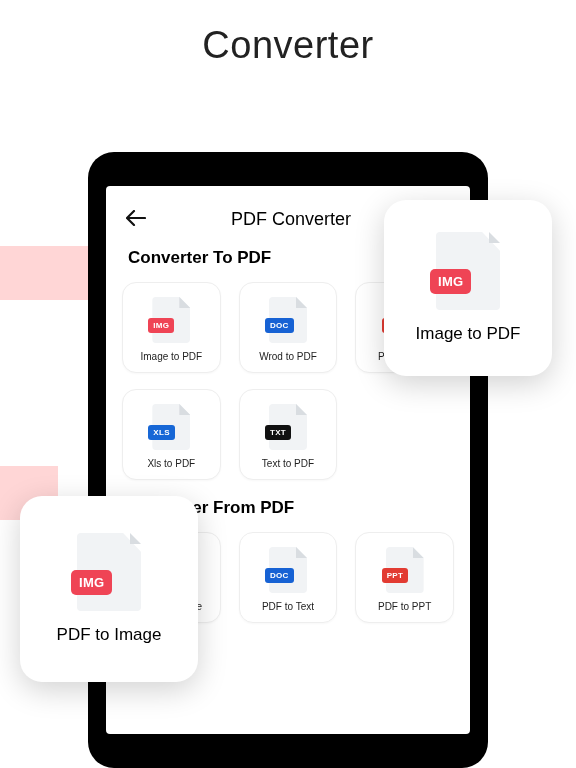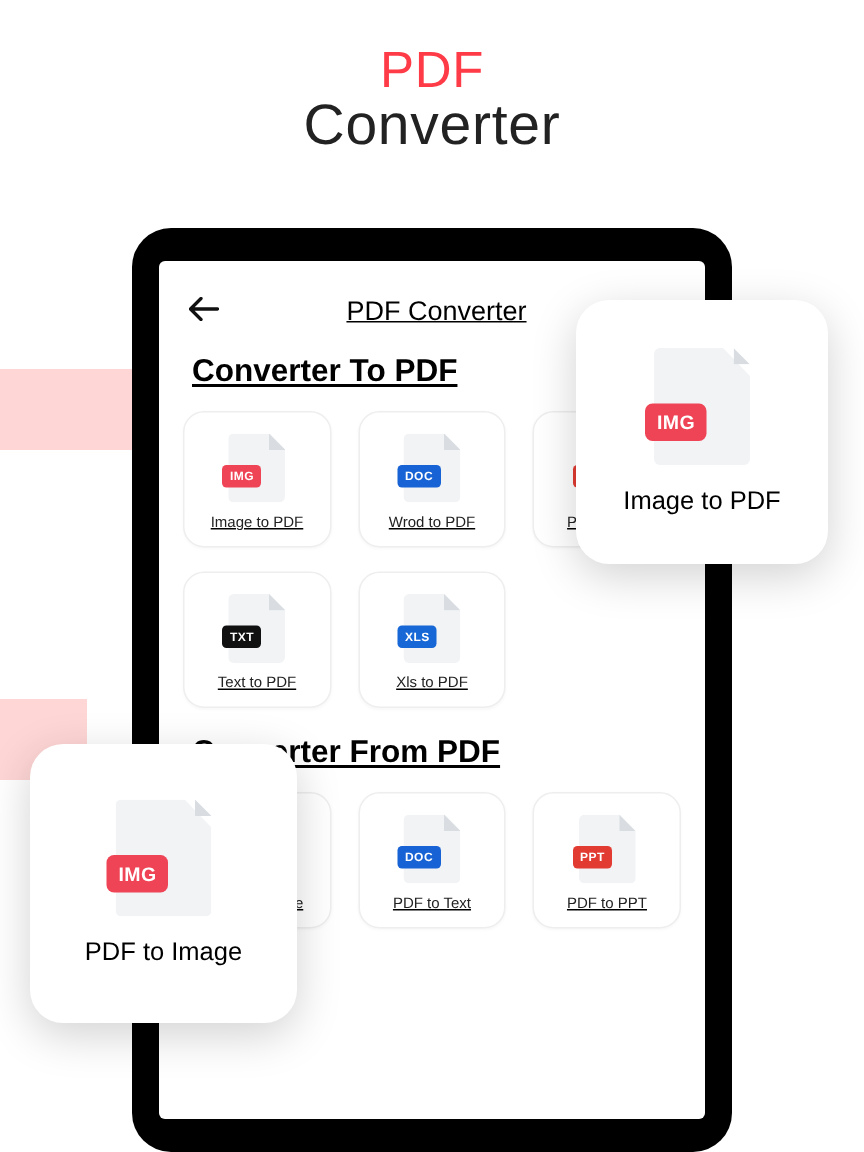--- a/index.html
+++ b/index.html
@@ -15,35 +15,34 @@
   .accent { color: #ff3b47; }
 
   .stripe { position: absolute; left: 0; height: 54px; background: #ffd6d6; z-index: 0; }
   .stripe.s1 { top: 246px; width: 90px; }
   .stripe.s2 { top: 466px; width: 58px; }
 
   .tablet {
     position: absolute; left: 88px; top: 152px;
     width: 400px; height: 616px;
     background: #000; border-radius: 26px;
-    padding: 22px 18px;
+    padding: 34px 18px;
     z-index: 1;
-    text-decoration: underline;
   }
   .screen {
     width: 100%; height: 100%;
     background: #fff; border-radius: 4px;
     padding: 22px 16px 0;
     overflow: hidden;
   }
   .topbar { display:flex; align-items:center; gap:6px; margin-bottom:18px; }
   .back { font-size:22px; line-height:1; padding:0 4px; cursor:pointer; }
   .title { flex:1; text-align:center; font-size:18px; font-weight:400; margin-left:-28px; }
 
-  .section-h { font-size:21px; font-weight:700; margin: 8px 0 14px 6px; }
+  .section-h { font-size:17px; font-weight:700; margin: 8px 0 14px 6px; }
 
   .grid { display:grid; grid-template-columns: repeat(3,1fr); gap:16px 18px; margin-bottom:18px; }
   .card {
     background:#fff; border:1px solid #eee; border-radius:14px;
     padding:14px 6px 10px; text-align:center;
     box-shadow: 0 1px 2px rgba(0,0,0,.03);
     display:flex; flex-direction:column; align-items:center; gap:8px;
     cursor:pointer;
   }
   .card .lbl { font-size:10px; font-weight:500; color:#222; white-space:nowrap; }
@@ -75,21 +74,20 @@
     gap:14px;
   }
   .pop .plbl { font-size:17px; font-weight:500; }
   .pop1 { right:24px; top:200px; width:168px; height:176px; }
   .pop2 { left:20px;  top:496px; width:178px; height:186px; }
 </style>
 </head>
 <body>
 
 <div class="hero">
-  <div class="l1 accent">PDF</div>
   <div class="l2">Converter</div>
 </div>
 
 <div class="stripe s1"></div>
 <div class="stripe s2"></div>
 
 <div class="tablet">
   <div class="screen">
 
     <div class="topbar">
@@ -124,31 +122,31 @@
             <div class="page"></div>
             <div class="fold"></div>
             <div class="tag" style="background:#e23b32">PPT</div>
           </div>
           <div class="lbl">PPT to PDF</div>
         </div>
         <div class="card">
           <div class="ficon">
             <div class="page"></div>
             <div class="fold"></div>
-            <div class="tag" style="background:#111111">TXT</div>
+            <div class="tag" style="background:#1767d6">XLS</div>
           </div>
-          <div class="lbl">Text to PDF</div>
+          <div class="lbl">Xls to PDF</div>
         </div>
         <div class="card">
           <div class="ficon">
             <div class="page"></div>
             <div class="fold"></div>
-            <div class="tag" style="background:#1767d6">XLS</div>
+            <div class="tag" style="background:#111111">TXT</div>
           </div>
-          <div class="lbl">Xls to PDF</div>
+          <div class="lbl">Text to PDF</div>
         </div>
       </div>
 
     <div class="section-h">Converter From PDF</div>
     <div class="grid" id="grid-from">
         <div class="card">
           <div class="ficon">
             <div class="page"></div>
             <div class="fold"></div>
             <div class="tag" style="background:#ef4455">IMG</div>

